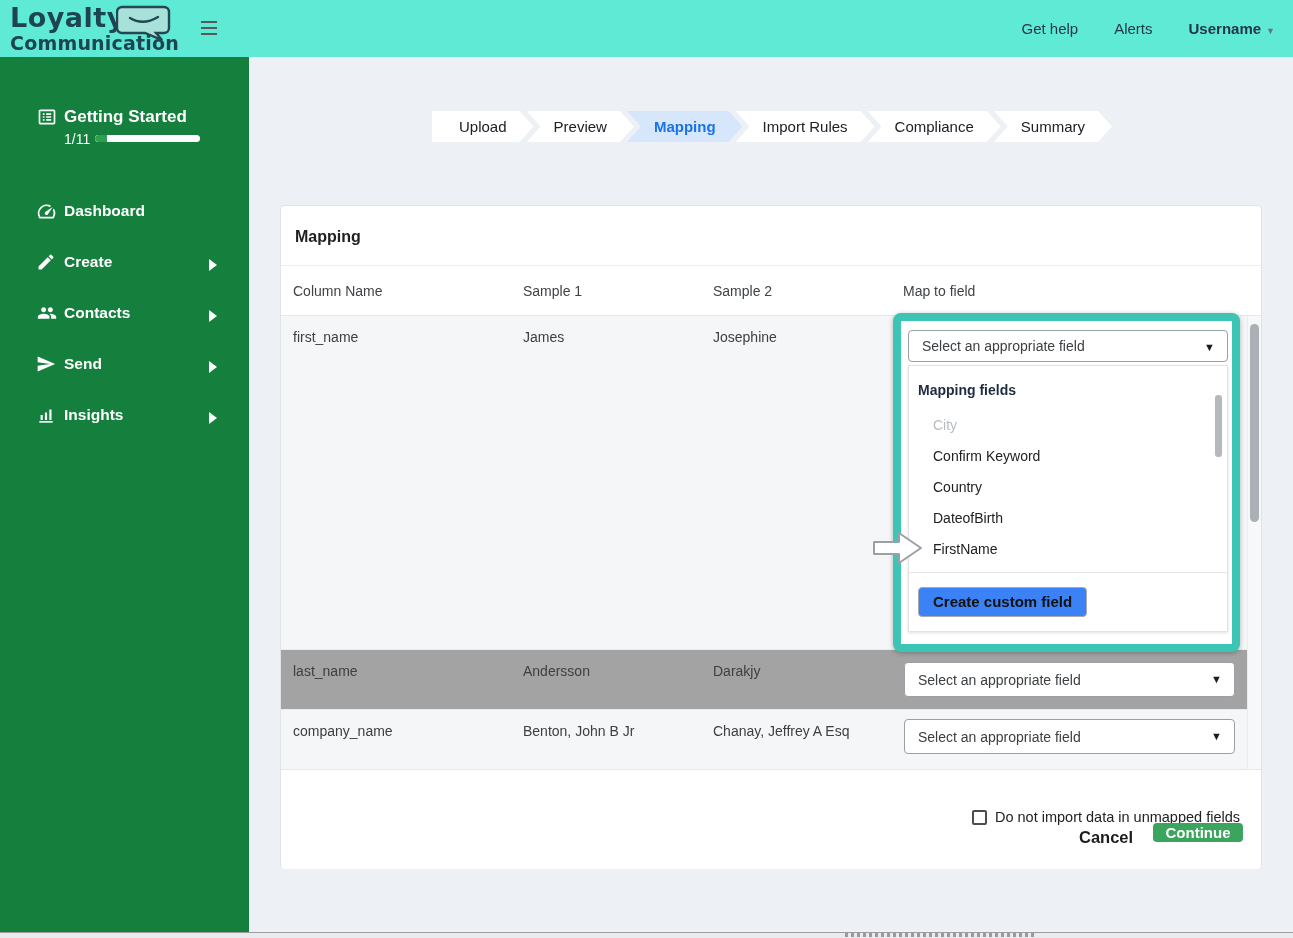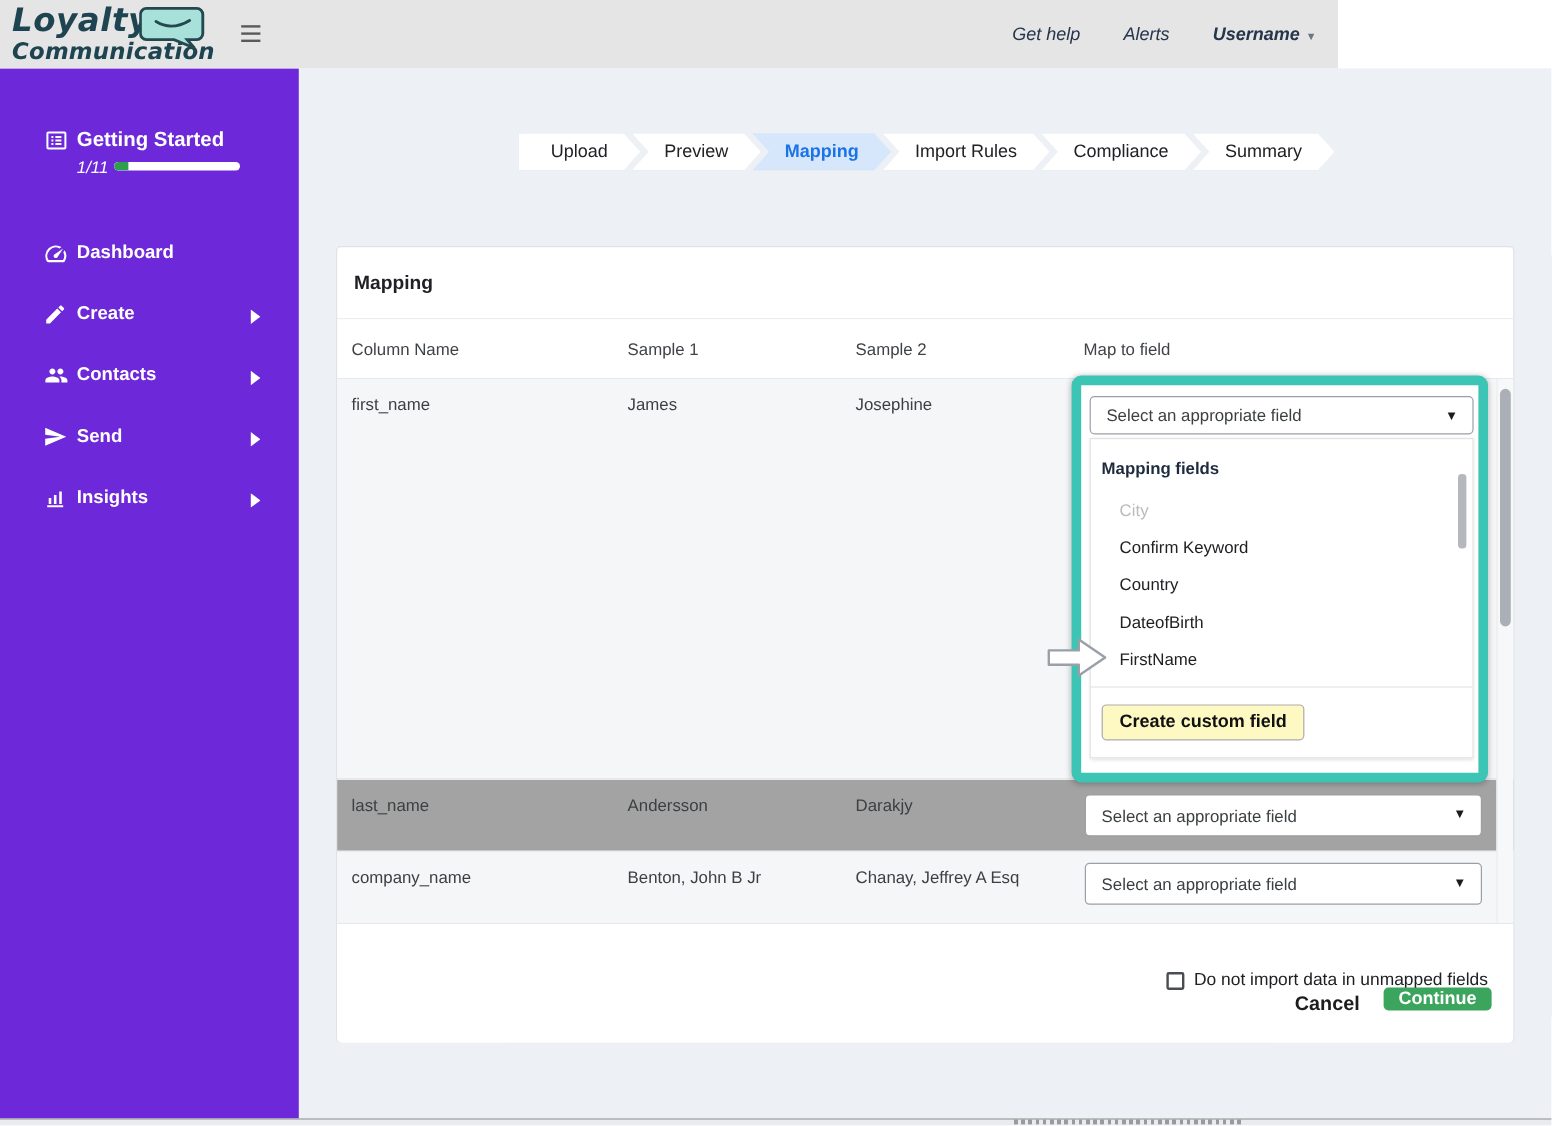--- a/index.html
+++ b/index.html
@@ -5,37 +5,37 @@
   * { box-sizing: border-box; margin: 0; padding: 0; }
   html,body { width:1293px; height:938px; }
   body {
     position: relative;
     font-family: "Liberation Sans", sans-serif;
     background: #ffffff;
     overflow: hidden;
     color: #202124;
   }
   
-  .topbar { position:absolute; top:0; left:0; width:1115px; height:57px; background:#e5e5e5; z-index:5;font-style:italic; }
+  .topbar { position:absolute; top:0; left:0; width:1293px; height:57px; background:#5eead4; z-index:5; }
   .logo { position:absolute; left:10px; top:3px; cursor:pointer; }
   .logo-line1 { font-family:"DejaVu Sans", sans-serif; font-weight:bold; font-size:27px; color:#1d4450; letter-spacing:.5px; line-height:30px; }
   .logo-line2 { font-family:"DejaVu Sans", sans-serif; font-weight:bold; font-size:19px; color:#1d4450; letter-spacing:.2px; line-height:21px; }
   .logo-bubble { position:absolute; left:106px; top:2px; }
   .hamburger { position:absolute; left:201px; top:21px; width:16px; cursor:pointer; }
   .hamburger span { display:block; height:2px; background:#5a5a5a; margin-bottom:4px; }
   .topnav { position:absolute; top:0; right:18px; height:57px; display:flex; align-items:center; gap:36px; font-size:15px; color:#25354c; }
   .topnav .navlink { cursor:pointer; }
   .topnav .user { font-weight:bold; cursor:pointer; }
   .topnav .caret { font-size:9px; color:#6a7582; margin-left:5px; }
 
   
-  .sidebar { position:absolute; top:57px; left:0; width:249px; height:876px; background:#6d28d9; z-index:4; }
+  .sidebar { position:absolute; top:57px; left:0; width:249px; height:876px; background:#15803d; z-index:4; }
   .gs-icon { position:absolute; left:36px; top:50px; }
   .gs-label { position:absolute; left:64px; top:50px; font-size:17px; font-weight:bold; color:#fff; }
-  .gs-progress-text { position:absolute; left:64px; top:74px; font-size:14px; color:#fff;font-style:italic; }
+  .gs-progress-text { position:absolute; left:64px; top:74px; font-size:14px; color:#fff; }
   .gs-progress-track { position:absolute; left:95px; top:78px; width:105px; height:7px; border-radius:4px; background:#ffffff; overflow:hidden; }
   .gs-progress-fill { height:100%; width:11%; background:#2f9e4f; border-radius:4px 0 0 4px; }
   .side-item { position:absolute; left:0; width:219px; height:32px; cursor:pointer; }
   .side-item .s-icon { position:absolute; left:36px; top:5px; }
   .side-item .s-label { position:absolute; left:64px; top:6px; font-size:15.5px; font-weight:bold; color:#fff; }
   .side-item .s-chevron { position:absolute; left:208px; top:10px; }
 
   
   .main-bg { position:absolute; top:57px; left:249px; width:1044px; height:876px; background:#edf1f6; }
 
@@ -78,21 +78,21 @@
                    border:8px solid #3cc4b4; border-radius:8px; z-index:50; box-shadow:0 1px 5px rgba(0,0,0,.28); }
   .hl-select { left:7px; top:9px; width:320px; height:32px; }
   .dd-panel { position:absolute; left:7px; top:44px; width:320px; height:267px; background:#fff; border:1px solid #e3e3e3;
               box-shadow:0 1px 3px rgba(0,0,0,.12); }
   .dd-group-label { position:absolute; left:9px; top:16px; font-size:14px; font-weight:bold; color:#1e2b3f; }
   .dd-options { position:absolute; left:0; top:44px; width:100%; list-style:none; }
   .dd-options li { height:31px; line-height:31px; padding-left:24px; font-size:14px; color:#202124; cursor:pointer; }
   .dd-options li.disabled { color:#b8bcc0; cursor:default; }
   .dd-scroll-thumb { position:absolute; right:5px; top:29px; width:7px; height:62px; background:#b5b9bd; border-radius:3px; }
   .dd-divider { position:absolute; left:0; right:0; top:206px; border-top:1px solid #e5e5e5; }
-  .create-field-btn { position:absolute; left:9px; top:221px; height:30px; padding:0 14px; background:#fef9c3; border:1px solid #ababab;
+  .create-field-btn { position:absolute; left:9px; top:221px; height:30px; padding:0 14px; background:#3b82f6; border:1px solid #ababab;
                       border-radius:4px; font-size:15px; font-weight:bold; color:#111; line-height:28px; cursor:pointer; }
 
   
   .anno-arrow { position:absolute; left:872px; top:528px; z-index:60; }
 
   
   .unmapped-row { position:absolute; top:583px; right:21px; display:flex; align-items:center; gap:8px; font-size:14.5px; color:#202124;margin-top:20px; }
   .checkbox { width:15px; height:15px; border:2px solid #494c50; border-radius:2px; background:#fff; cursor:pointer; }
   .cancel-btn { position:absolute; top:622px; left:798px; font-size:16.5px; font-weight:bold; color:#1b1d1f; cursor:pointer; }
   .continue-btn { position:absolute; top:617px; left:872px; width:90px; height:19px; background:#3ba55d; border:none; border-radius:4px;

